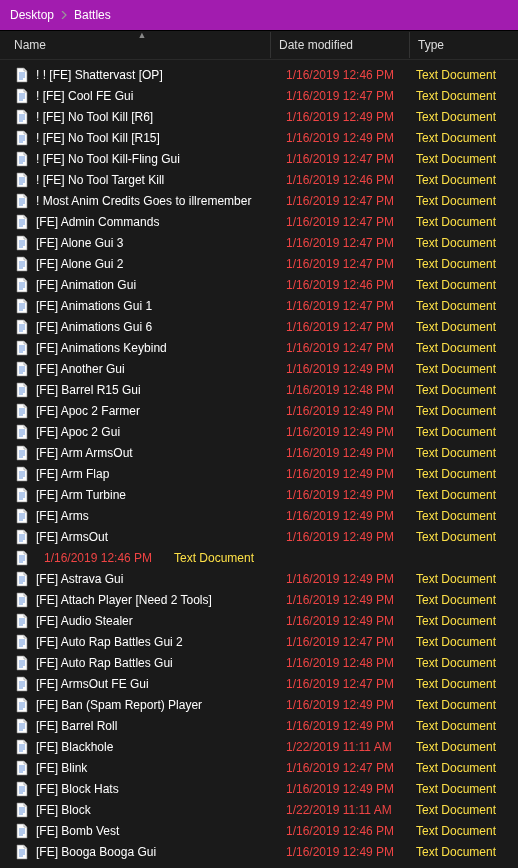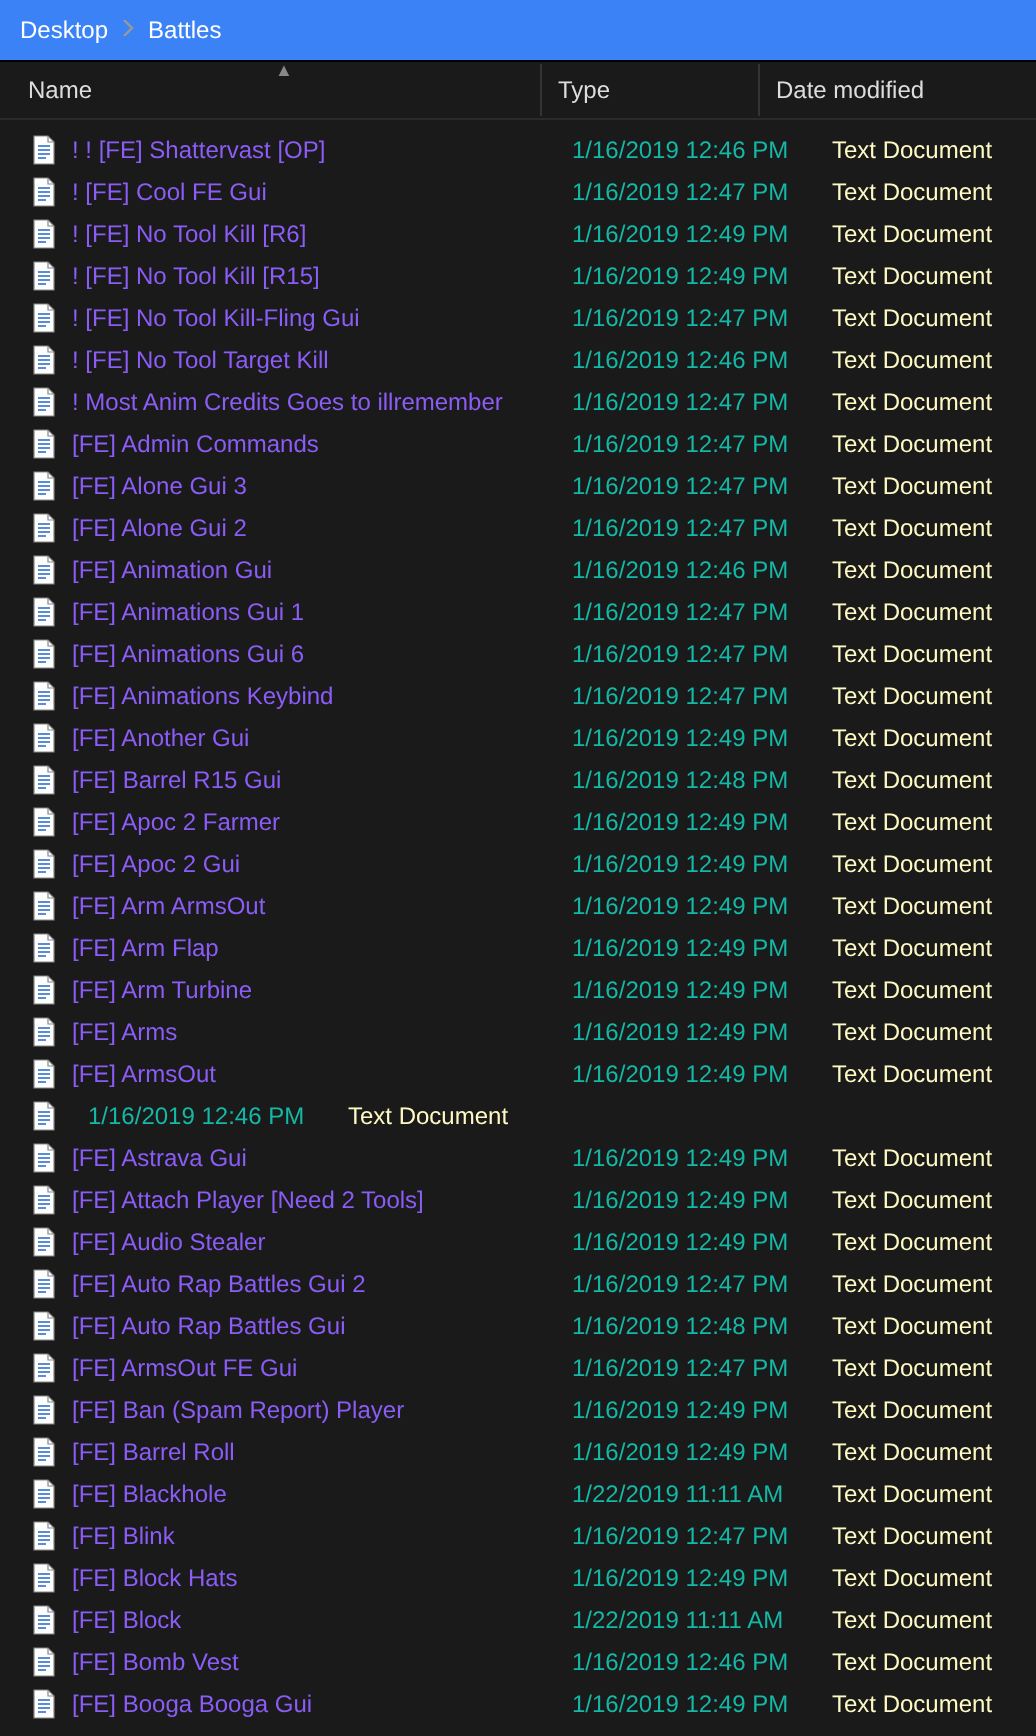--- a/index.html
+++ b/index.html
@@ -1,55 +1,55 @@
 <!DOCTYPE html>
 <html><head>
 <meta charset="utf-8">
 <style>
   html,body{margin:0;padding:0;background:#1a1a1a;color:#e8e8e8;font-family:"Segoe UI",Arial,sans-serif;font-size:12px;width:518px;height:868px;overflow:hidden}
-  .breadcrumb{display:flex;align-items:center;gap:6px;padding:4px 10px;background:#3b82f6;border-bottom:1px solid #000;height:22px}
+  .breadcrumb{display:flex;align-items:center;gap:6px;padding:4px 10px;background:#a21caf;border-bottom:1px solid #000;height:22px}
   .breadcrumb .crumb{color:#fff;cursor:default}
   .breadcrumb .chevron{color:#999;font-size:10px}
   .header{display:flex;align-items:center;background:#1a1a1a;border-bottom:1px solid #2a2a2a;height:28px;padding:0 0 0 14px;color:#ddd;position:relative}
   .header .col{padding:6px 8px 6px 0;cursor:default;display:flex;align-items:center}
   .header .col-name{width:248px;position:relative}
   .header .col-date{width:122px;border-left:1px solid #333;padding-left:8px}
   .header .col-type{flex:1;border-left:1px solid #333;padding-left:8px}
   .sort-arrow{position:absolute;left:50%;top:-2px;transform:translateX(-50%);color:#888;font-size:9px}
   .list{overflow-y:auto;height:calc(868px - 22px - 28px - 8px);padding-top:4px}
   .row{display:flex;align-items:center;height:21px;padding:0 0 0 14px;cursor:default}
   .icon{width:16px;height:16px;margin-right:6px;flex-shrink:0;position:relative}
   .icon svg{width:16px;height:16px;display:block}
-  .cell-name{width:242px;white-space:nowrap;overflow:hidden;text-overflow:ellipsis;color:#8b5cf6}
-  .cell-date{width:122px;padding-left:8px;white-space:nowrap;color:#14b8a6}
-  .cell-type{flex:1;padding-left:8px;white-space:nowrap;color:#fef9c3}
+  .cell-name{width:242px;white-space:nowrap;overflow:hidden;text-overflow:ellipsis;color:#ffffff}
+  .cell-date{width:122px;padding-left:8px;white-space:nowrap;color:#ef4444}
+  .cell-type{flex:1;padding-left:8px;white-space:nowrap;color:#fde047}
 </style>
 </head>
 <body>
 
 <div class="breadcrumb">
   <span class="crumb">Desktop</span>
   <span class="chevron">
     <svg width="8" height="8" viewBox="0 0 8 8">
         <path d="M2 0 L6 4 L2 8" fill="none" stroke="#999" stroke-width="1.2"></path>
       </svg>
   </span>
   <span class="crumb">Battles</span>
 </div>
 
 <div class="header">
   <div class="col col-name">
     <span>Name</span>
     <span class="sort-arrow">▲</span>
   </div>
+  <div class="col col-date">
+    <span>Date modified</span>
+  </div>
   <div class="col col-type">
     <span>Type</span>
-  </div>
-  <div class="col col-date">
-    <span>Date modified</span>
   </div>
 </div>
 
 <div class="list" id="file-list">
     <div class="row">
       <span class="icon">
         <svg viewBox="0 0 16 16">
           <path d="M3 1 h7 l3 3 v11 h-10 z" fill="#fdfdfd" stroke="#888" stroke-width="0.6"></path>
           <path d="M10 1 v3 h3" fill="none" stroke="#888" stroke-width="0.6"></path>
           <path d="M5 6 h6 M5 8 h6 M5 10 h6 M5 12 h4" stroke="#5a8bd6" stroke-width="0.9"></path>

